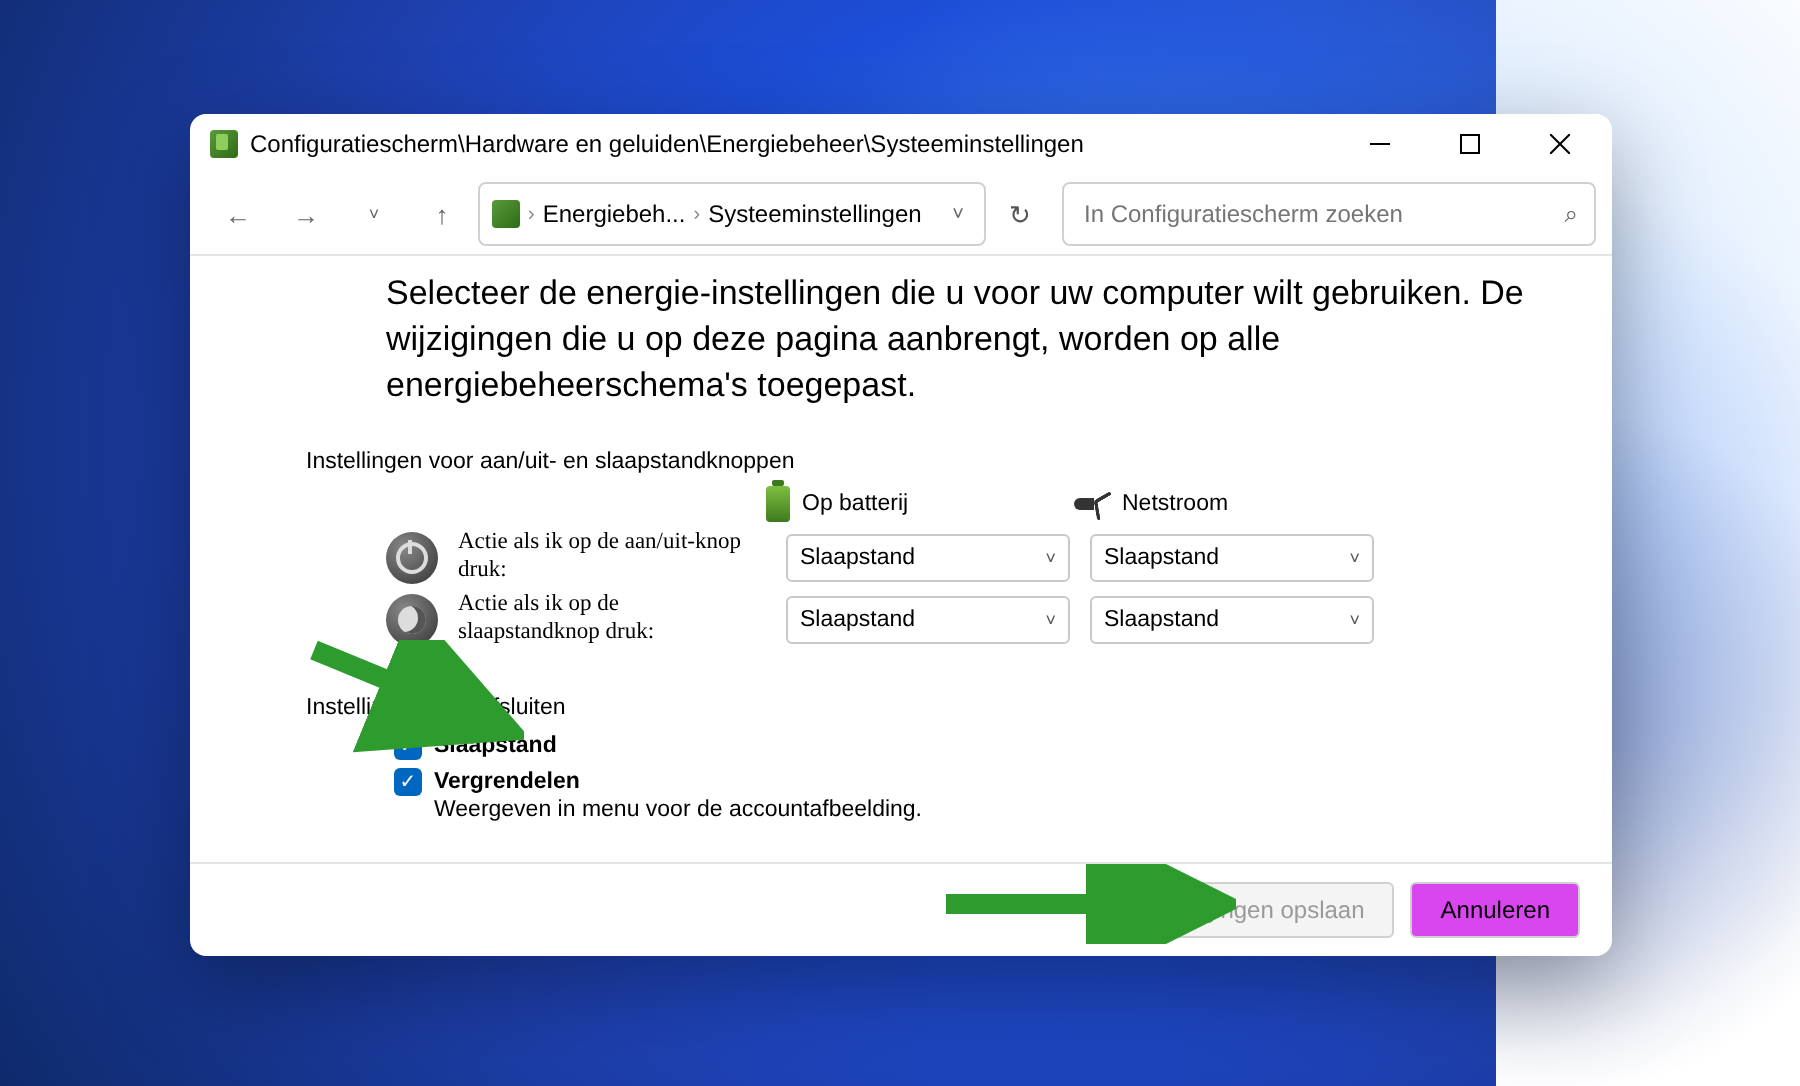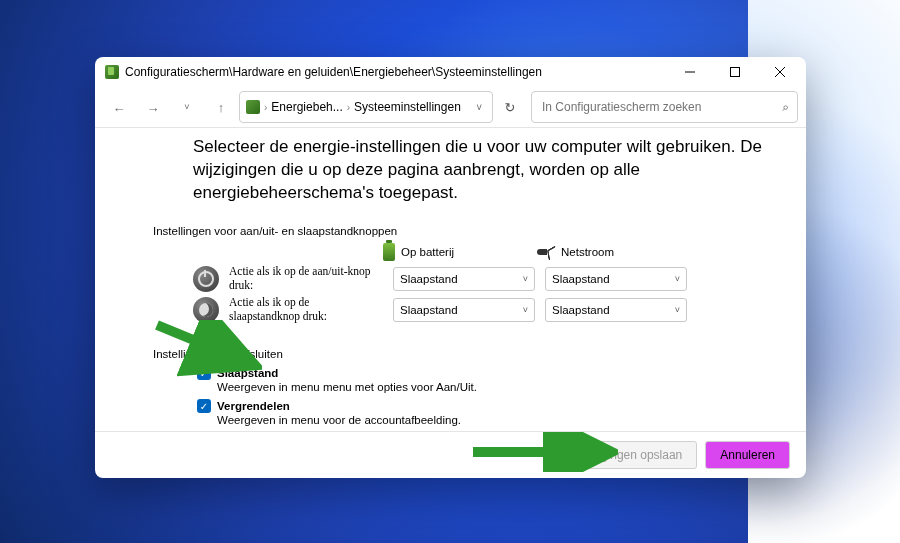--- a/index.html
+++ b/index.html
@@ -155,21 +155,20 @@
           </div>
       </div>
 
       <div class="shutdown-section">
         <div class="section-label">Instellingen voor afsluiten</div>
 
         <div class="chk-row">
           <span class="chk">✓</span>
           <span class="chk-label">Slaapstand</span>
         </div>
-        <div class="chk-desc">Weergeven in menu menu met opties voor Aan/Uit.</div>
 
         <div class="chk-row">
           <span class="chk">✓</span>
           <span class="chk-label">Vergrendelen</span>
         </div>
         <div class="chk-desc">Weergeven in menu voor de accountafbeelding.</div>
       </div>
     </div>
 
     <div class="footer">

